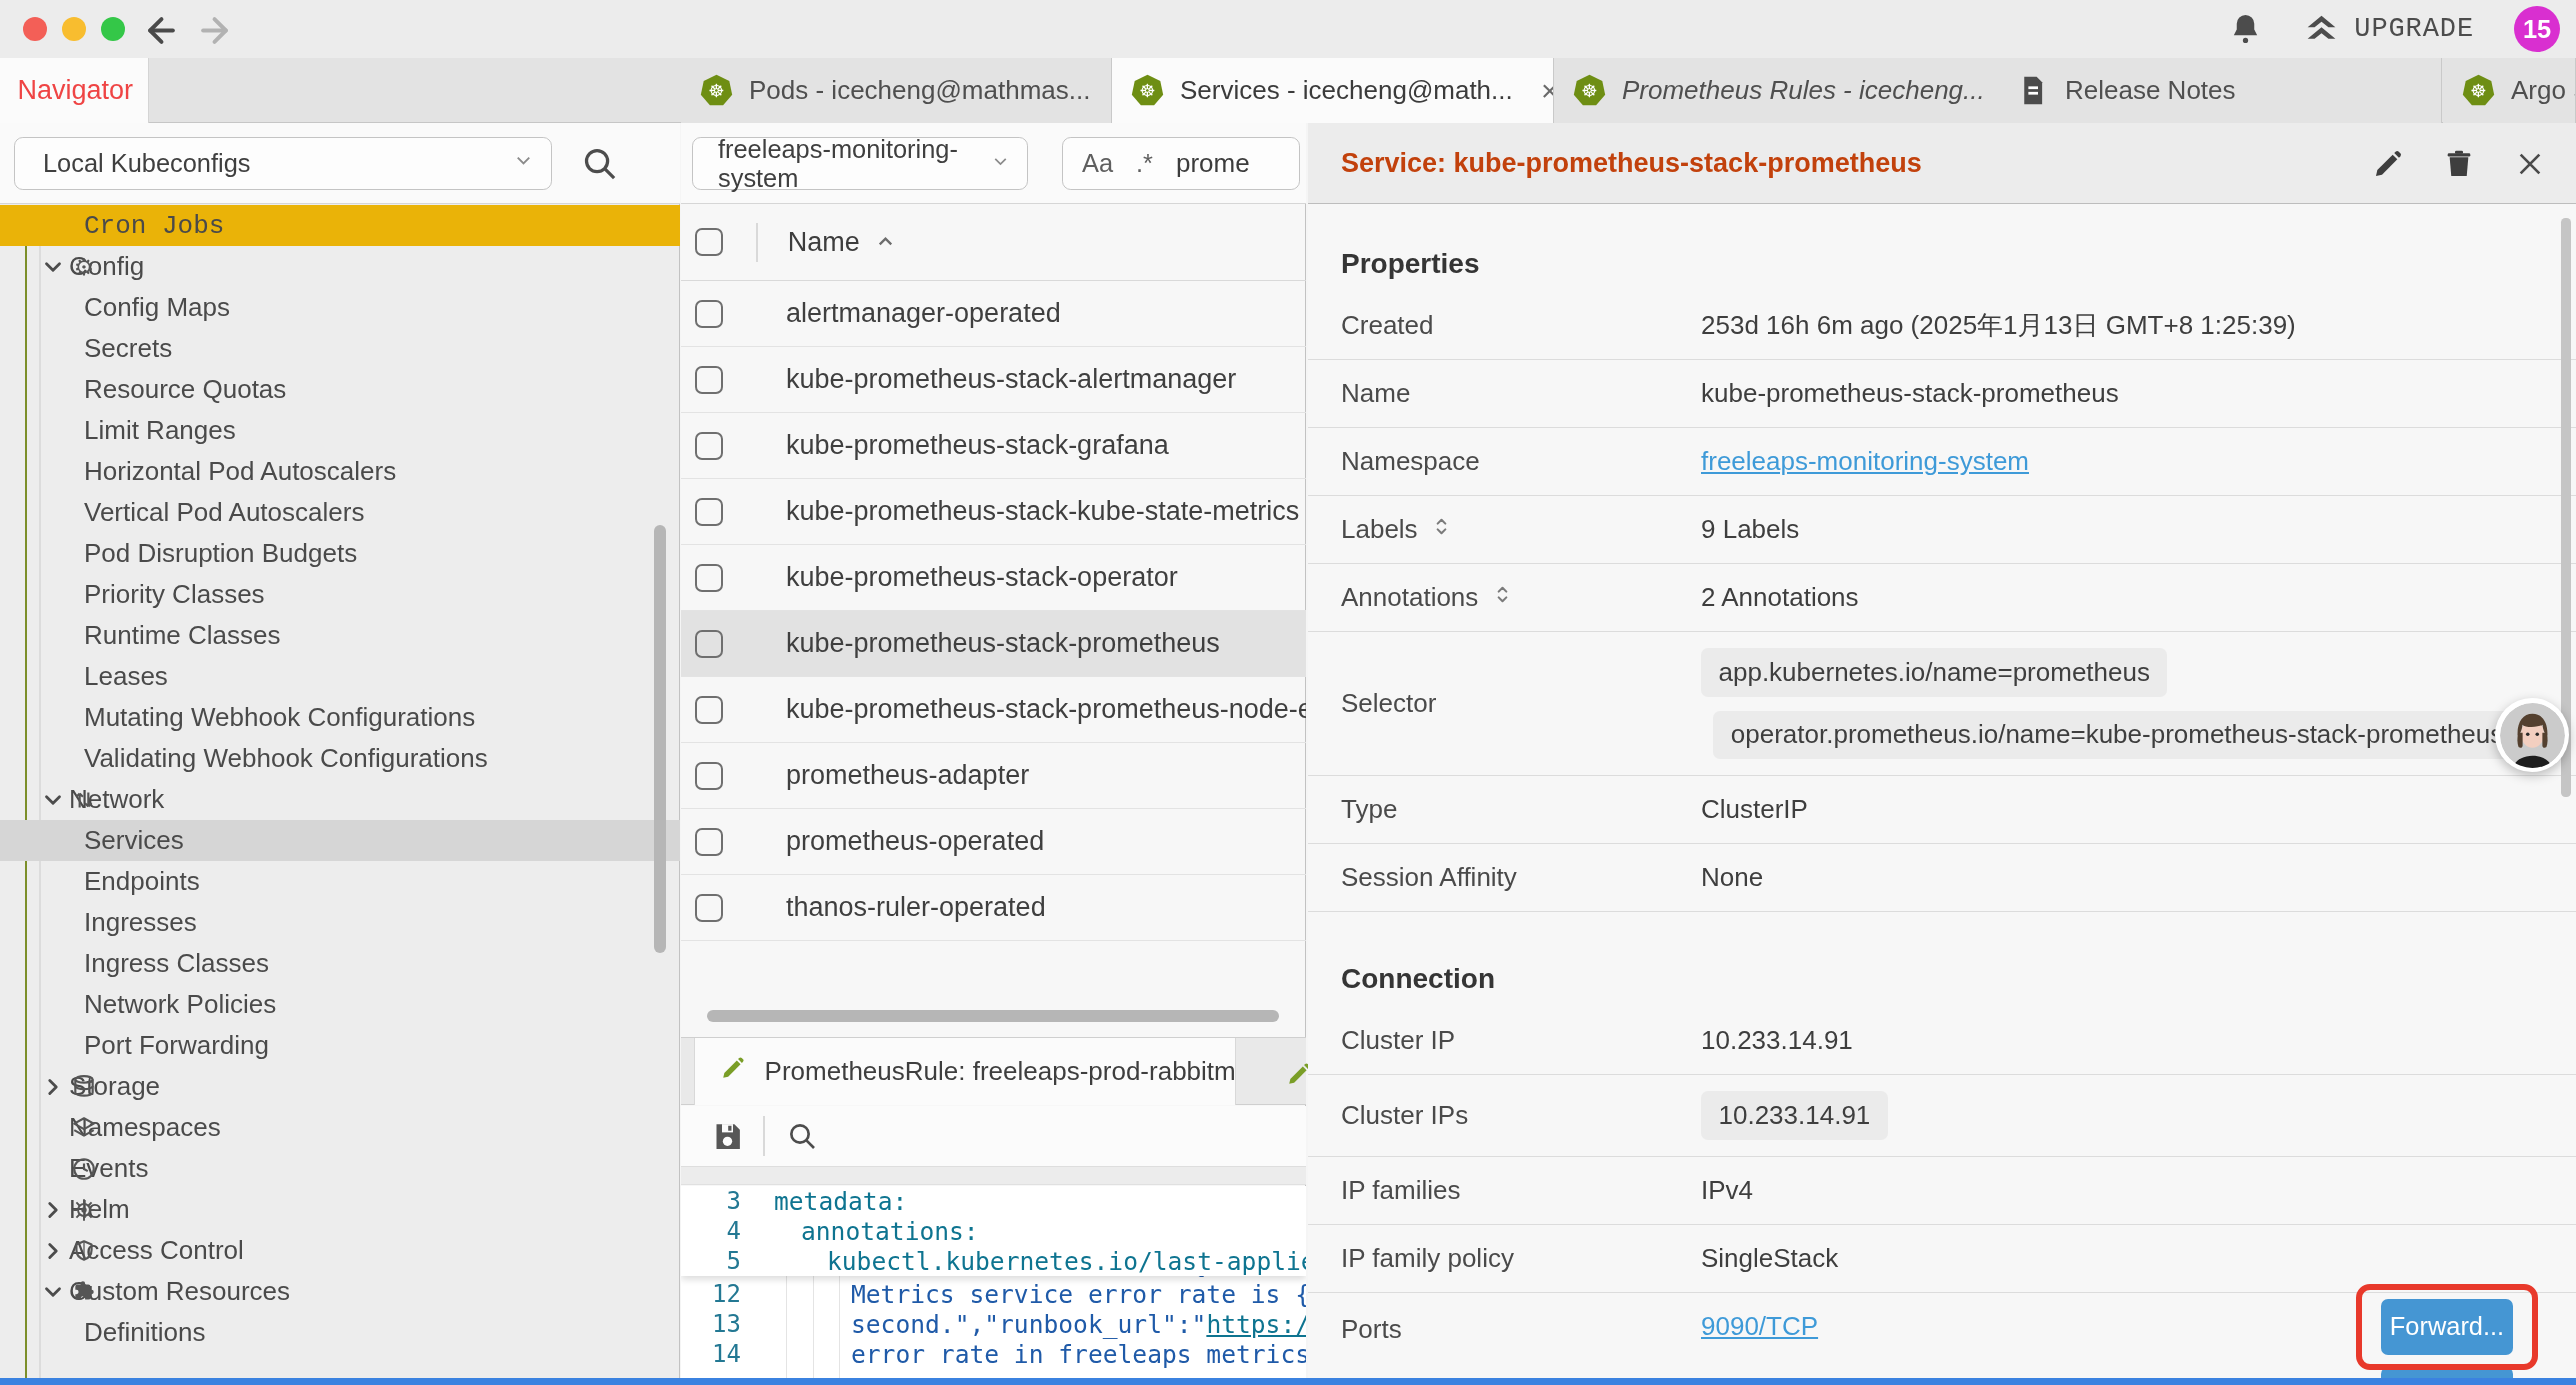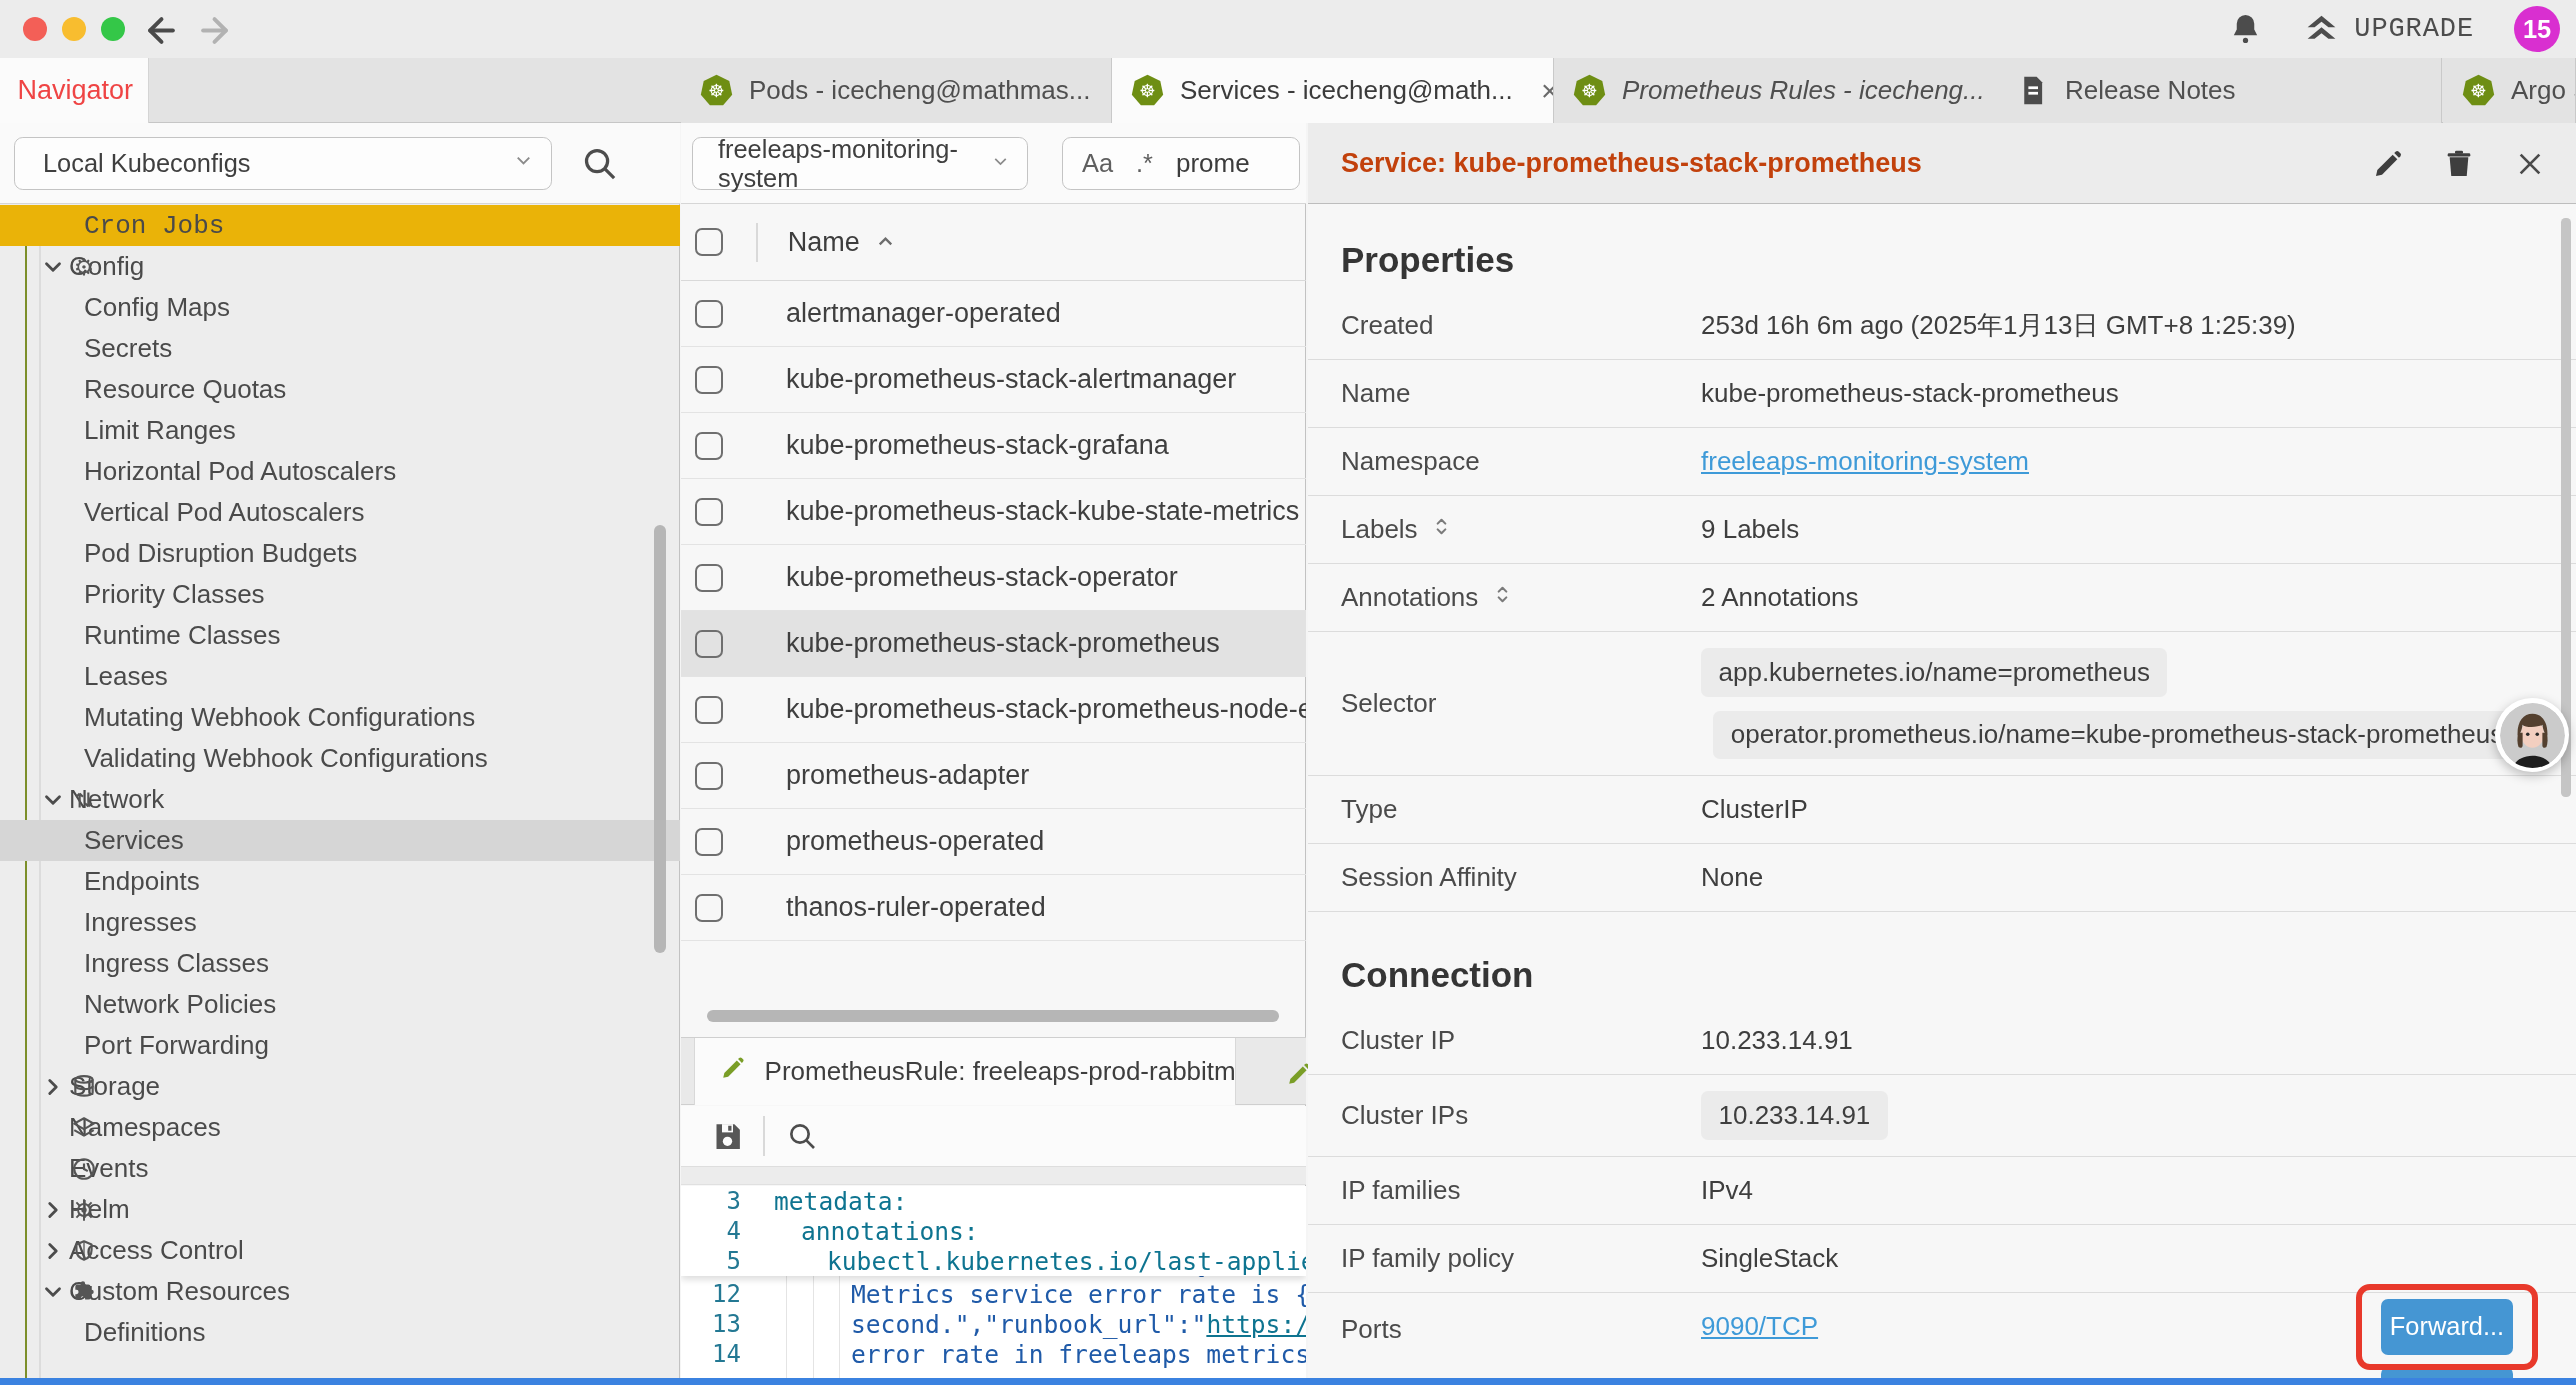--- a/index.html
+++ b/index.html
@@ -84,21 +84,21 @@
   .indent-guide{ position:absolute; top:90px; width:0.9px; height:110px; background:#e4e4e4; z-index:1; }
 
   
   .detail{ position:absolute; left:1308px; top:123px; width:1268px; height:1263px; background:#f7f7f7; }
   .detail-head{ position:absolute; left:0; top:0; width:1268px; height:81px; background:#ececec; border-bottom:1.8px solid #bdbdbd; display:flex; align-items:center; }
   .detail-title{ margin-left:33px; font-size:27px; font-weight:bold; color:#c2410c; }
   .detail-actions{ position:absolute; right:30px; top:0; height:81px; display:flex; align-items:center; gap:39px; }
   .detail-actions .act{ width:32px; height:32px; }
   .detail-actions svg{ width:32px; height:32px; }
   .detail-body{ position:absolute; left:0; top:81px; width:1268px; height:1182px; overflow:hidden; }
-  .sec-head{ height:72px; display:flex; align-items:flex-end; padding:0 0 12.3px 33px; font-size:35px; font-weight:bold; color:#353535; }
+  .sec-head{ height:72px; display:flex; align-items:flex-end; padding:0 0 12.3px 33px; font-size:28px; font-weight:bold; color:#353535; }
   .d-row{ position:relative; min-height:68px; border-bottom:1.8px solid #dcdcdc; display:flex; align-items:center; }
   .d-row.noborder{ border-bottom:none; }
   .d-label{ position:absolute; left:33px; font-size:26px; color:#4a4a4a; display:flex; align-items:center; gap:12.3px; }
   .d-label svg{ width:23px; height:23px; }
   .d-value{ margin-left:393px; font-size:26px; color:#3e3e3e; }
   .d-link{ color:#3e9ad8; text-decoration:underline; }
   .chipcol{ margin-left:393px; display:flex; flex-direction:column; gap:14px; padding:16px 0; }
   .chip{ align-self:flex-start; background:#ebebeb; border-radius:7px; padding:8.8px 17.5px; font-size:26px; color:#3e3e3e; white-space:nowrap; }
   .chip.indent2{ margin-left:12.3px; }
   .port-line{ position:relative; height:68px; display:flex; align-items:center; }

